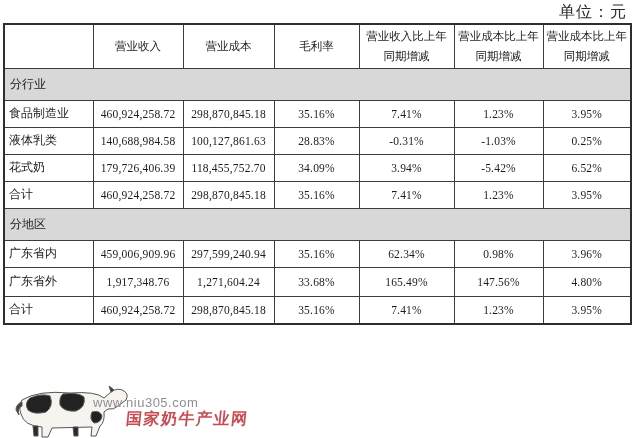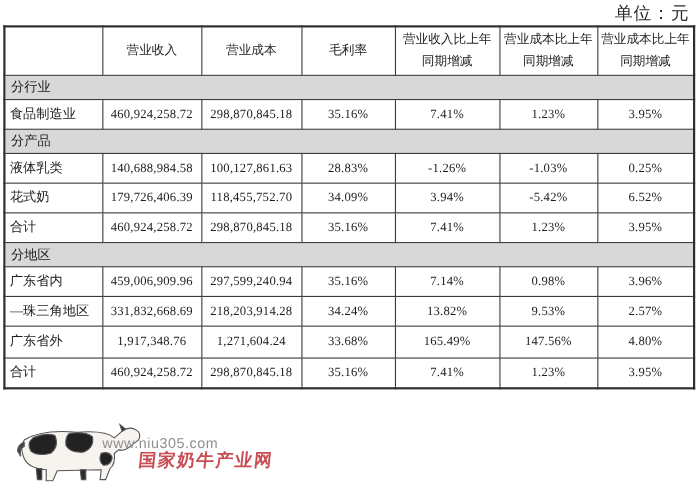--- a/index.html
+++ b/index.html
@@ -23,21 +23,21 @@
     border:1px solid #3c3c3c;
     padding:1px 4px;
     overflow:hidden;
     background:transparent;
   }
   tr.hdr{height:30px;}
   tr.hdr th{
     font-weight:normal;text-align:center;vertical-align:middle;
     font-size:11.5px;line-height:1.7;padding:2px 3px;
   }
-  tr.section{height:22px;}
+  tr.section{height:32px;}
   tr.section td{
     background:#d8d8d8;text-align:left;padding-left:5px;
     font-size:12px;
   }
   tr.datarow{height:27px;}
   tr.datarow td{vertical-align:middle;}
   td.lbl{text-align:left;padding-left:5px;font-size:12px;line-height:1.45;}
   td.num{text-align:center;padding-right:4px;font-size:11.5px;letter-spacing:0.2px;}
   
   .watermark{
@@ -89,29 +89,26 @@
   <tr class="datarow">
     <td class="lbl">食品制造业</td>
     <td class="num">460,924,258.72</td>
     <td class="num">298,870,845.18</td>
     <td class="num">35.16%</td>
     <td class="num">7.41%</td>
     <td class="num">1.23%</td>
     <td class="num">3.95%</td>
   </tr>
 
-  <tr class="section">
-    <td colspan="7">分产品</td>
-  </tr>
   <tr class="datarow">
     <td class="lbl">液体乳类</td>
     <td class="num">140,688,984.58</td>
     <td class="num">100,127,861.63</td>
     <td class="num">28.83%</td>
-    <td class="num">-1.26%</td>
+    <td class="num">-0.31%</td>
     <td class="num">-1.03%</td>
     <td class="num">0.25%</td>
   </tr>
   <tr class="datarow">
     <td class="lbl">花式奶</td>
     <td class="num">179,726,406.39</td>
     <td class="num">118,455,752.70</td>
     <td class="num">34.09%</td>
     <td class="num">3.94%</td>
     <td class="num">-5.42%</td>
@@ -128,32 +125,23 @@
   </tr>
 
   <tr class="section">
     <td colspan="7">分地区</td>
   </tr>
   <tr class="datarow">
     <td class="lbl">广东省内</td>
     <td class="num">459,006,909.96</td>
     <td class="num">297,599,240.94</td>
     <td class="num">35.16%</td>
-    <td class="num">7.14%</td>
+    <td class="num">62.34%</td>
     <td class="num">0.98%</td>
     <td class="num">3.96%</td>
-  </tr>
-  <tr class="datarow">
-    <td class="lbl">—珠三角地区</td>
-    <td class="num">331,832,668.69</td>
-    <td class="num">218,203,914.28</td>
-    <td class="num">34.24%</td>
-    <td class="num">13.82%</td>
-    <td class="num">9.53%</td>
-    <td class="num">2.57%</td>
   </tr>
   <tr class="datarow" style="height:29px">
     <td class="lbl">广东省外</td>
     <td class="num">1,917,348.76</td>
     <td class="num">1,271,604.24</td>
     <td class="num">33.68%</td>
     <td class="num">165.49%</td>
     <td class="num">147.56%</td>
     <td class="num">4.80%</td>
   </tr>

